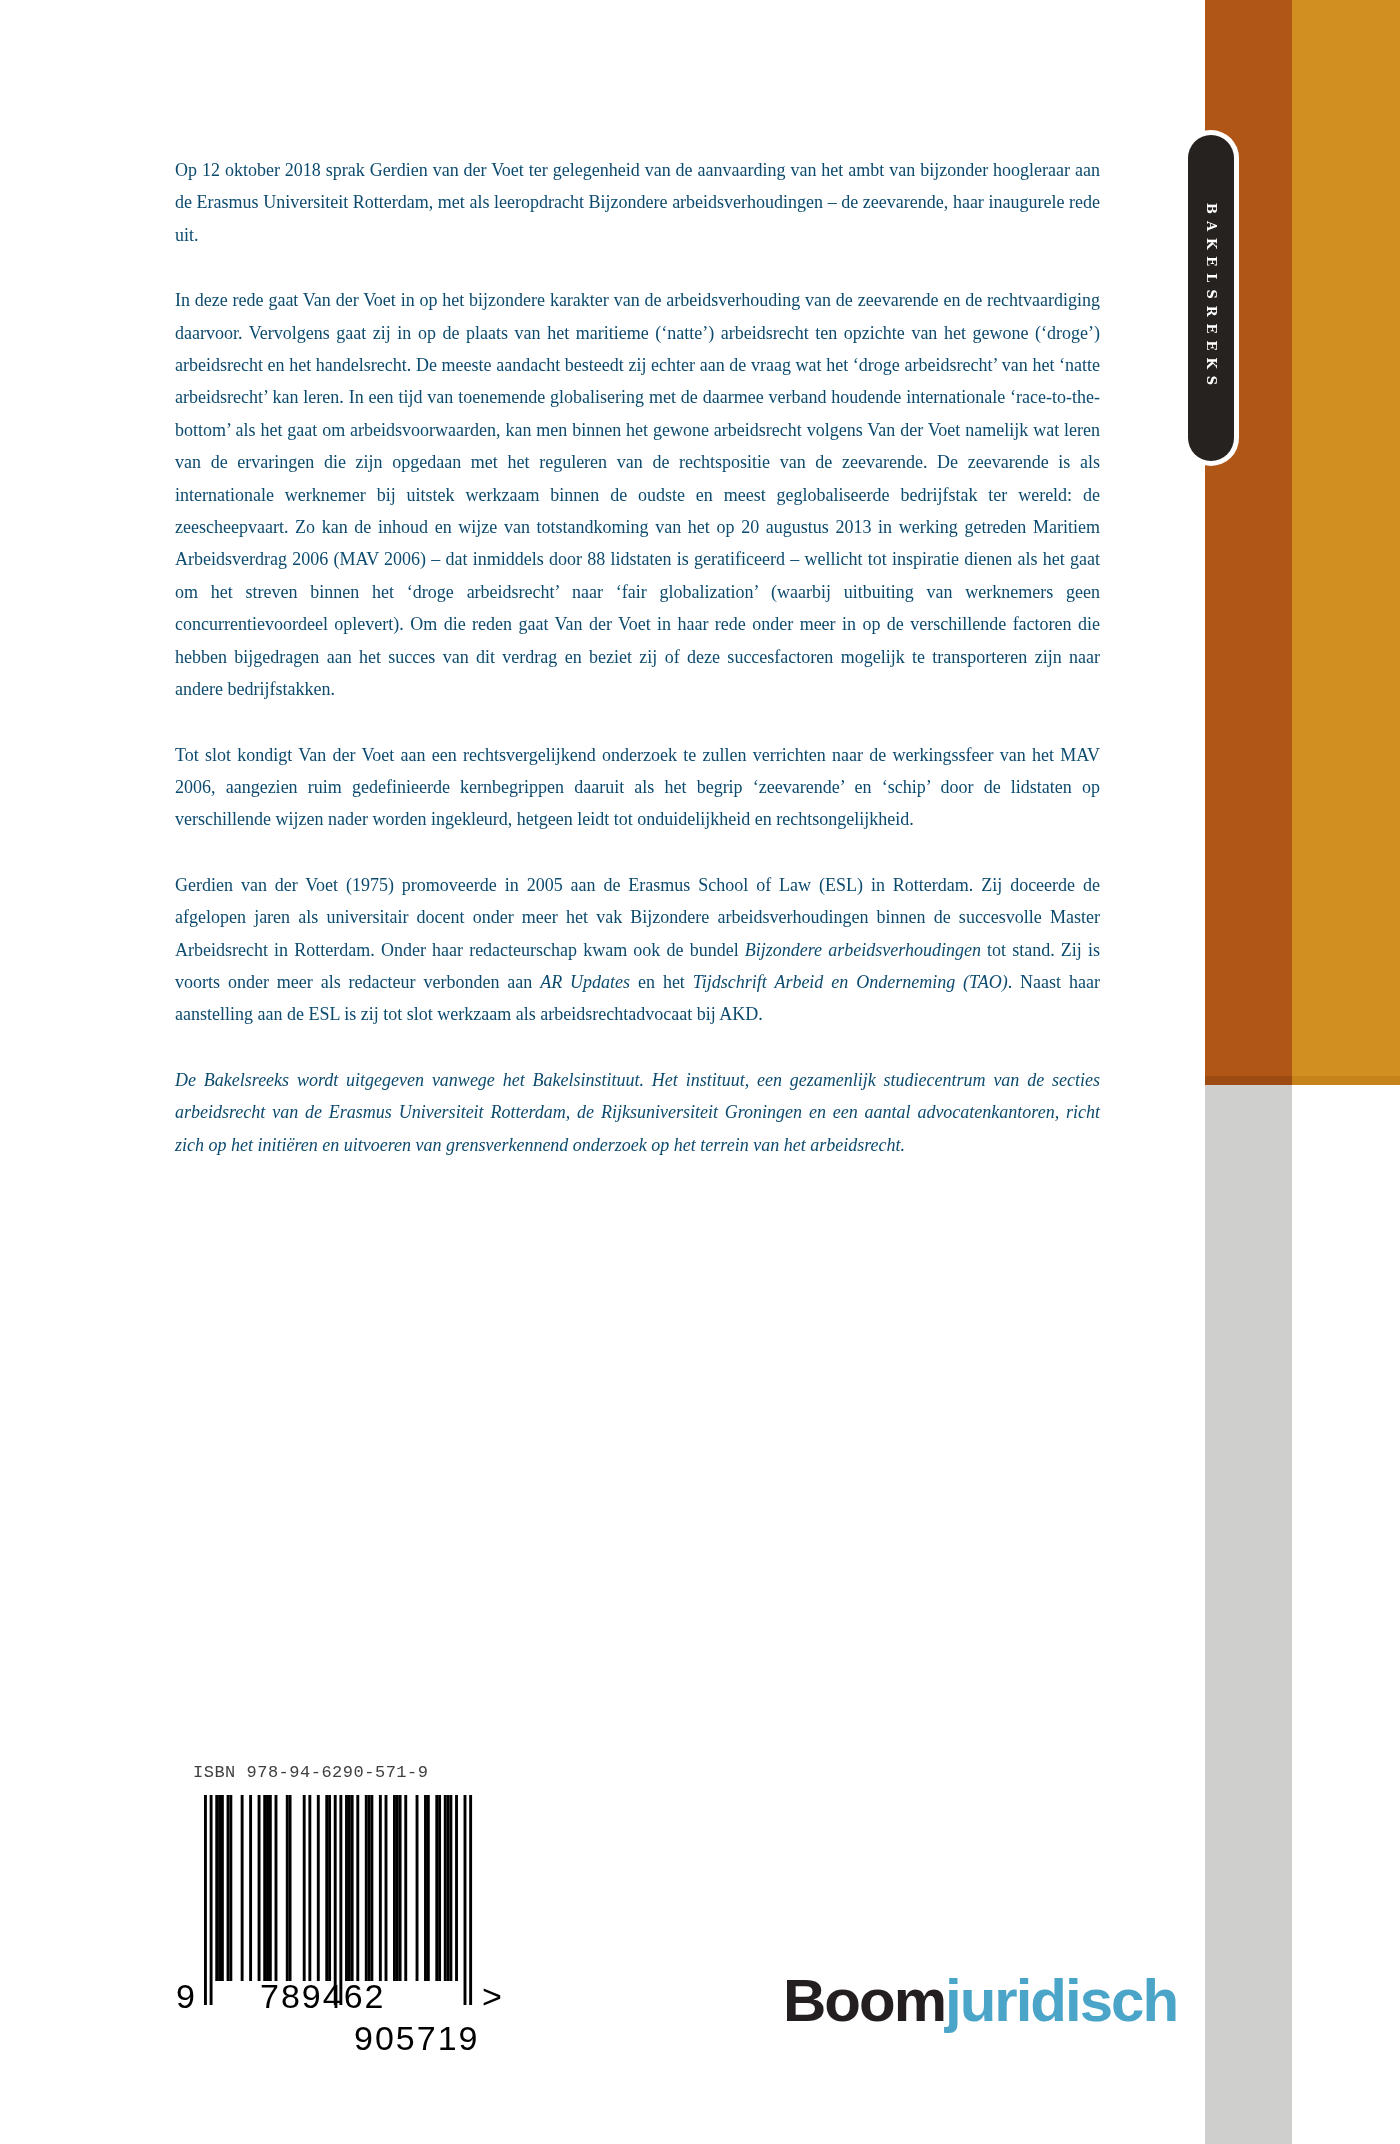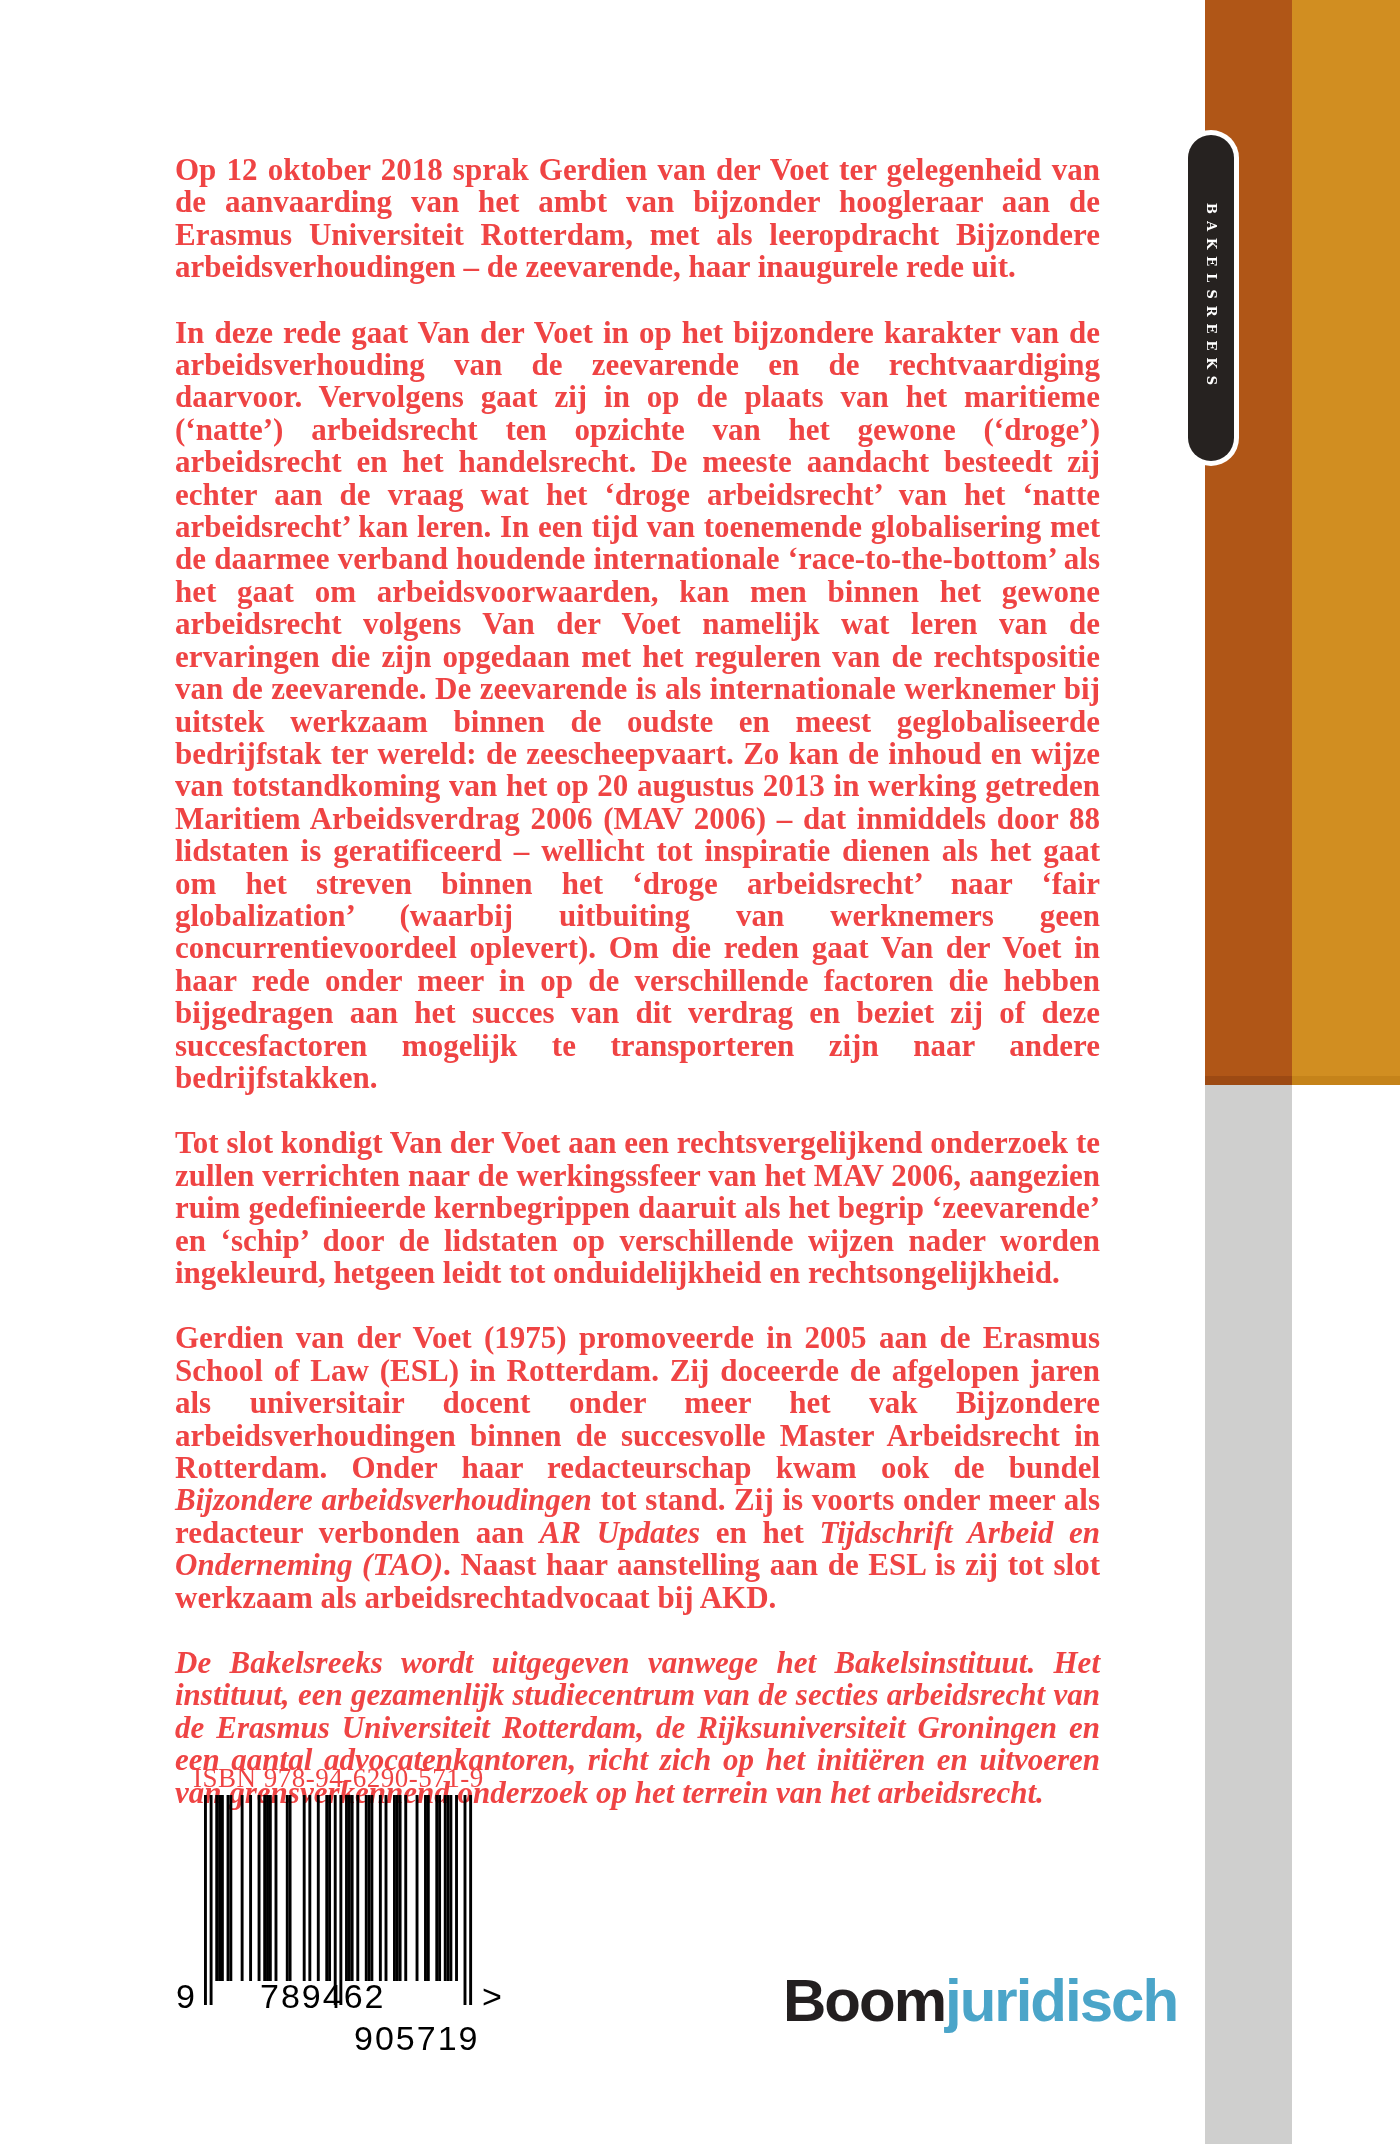--- a/index.html
+++ b/index.html
@@ -35,35 +35,35 @@
     font-family:"DejaVu Serif", serif;
     font-weight:bold;
     font-size:13px;
     letter-spacing:7px;
     white-space:nowrap;
   }
 
   
   .body-text{
     position:absolute;left:175px;top:154px;width:925px;
-    color:#ef4444;
-    font-size:31px;line-height:32.4px;font-weight:bold;
+    color:#0c4a6e;
+    font-size:18px;line-height:32.4px;
   }
   .body-text p{
     margin:0 0 33px 0;
     text-align:justify;
     hyphens:manual;
   }
   .body-text p.italic{font-style:italic;}
 
   
   .isbn-label{
     position:absolute;left:193px;top:1763px;
-    font-family:Liberation Serif, serif;
-    font-size:27px;color:#ef4444;letter-spacing:0.5px;
+    font-family:Liberation Mono, monospace;
+    font-size:17px;color:#404040;letter-spacing:0.5px;
   }
   .barcode-wrap{position:absolute;left:180px;top:1795px;width:340px;height:225px;}
   .barcode-svg{position:absolute;left:24px;top:0;}
   .bc-digit{
     position:absolute;top:182px;
     font-family:"Liberation Sans", sans-serif;
     font-size:34px;color:#000;letter-spacing:2px;white-space:nowrap;
   }
   .bc-first{left:-4px;}
   .bc-g1{left:40px;margin-left:40px;}

